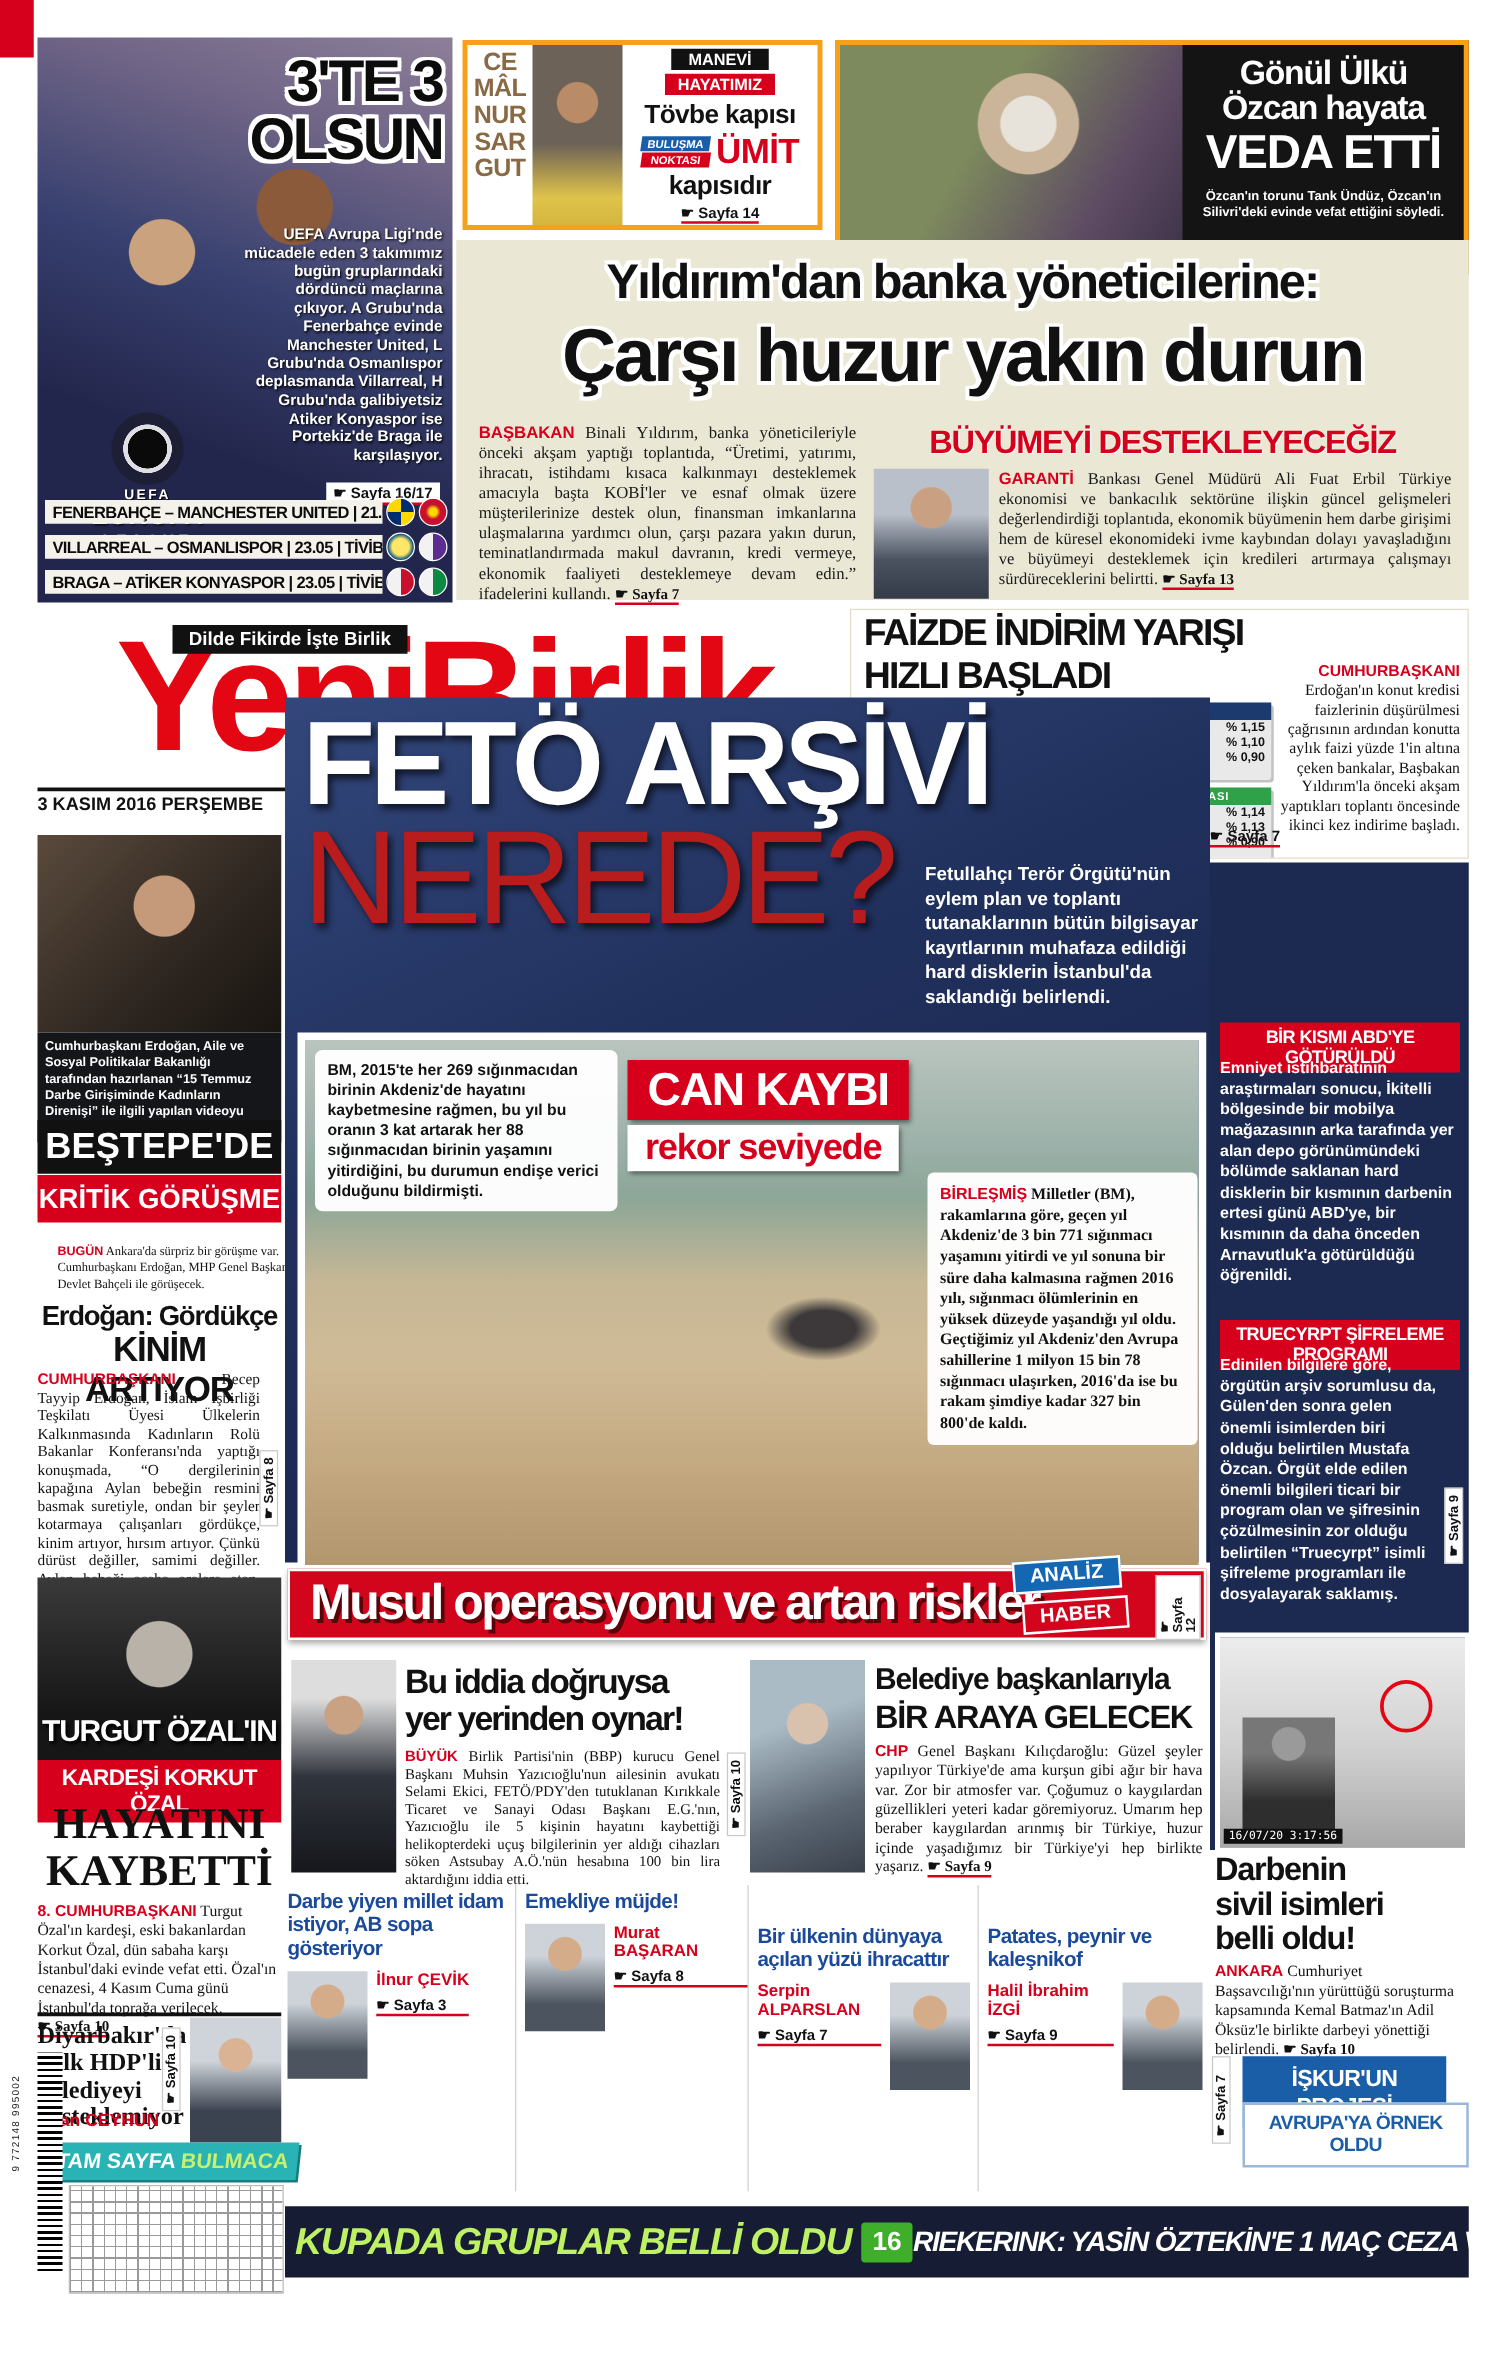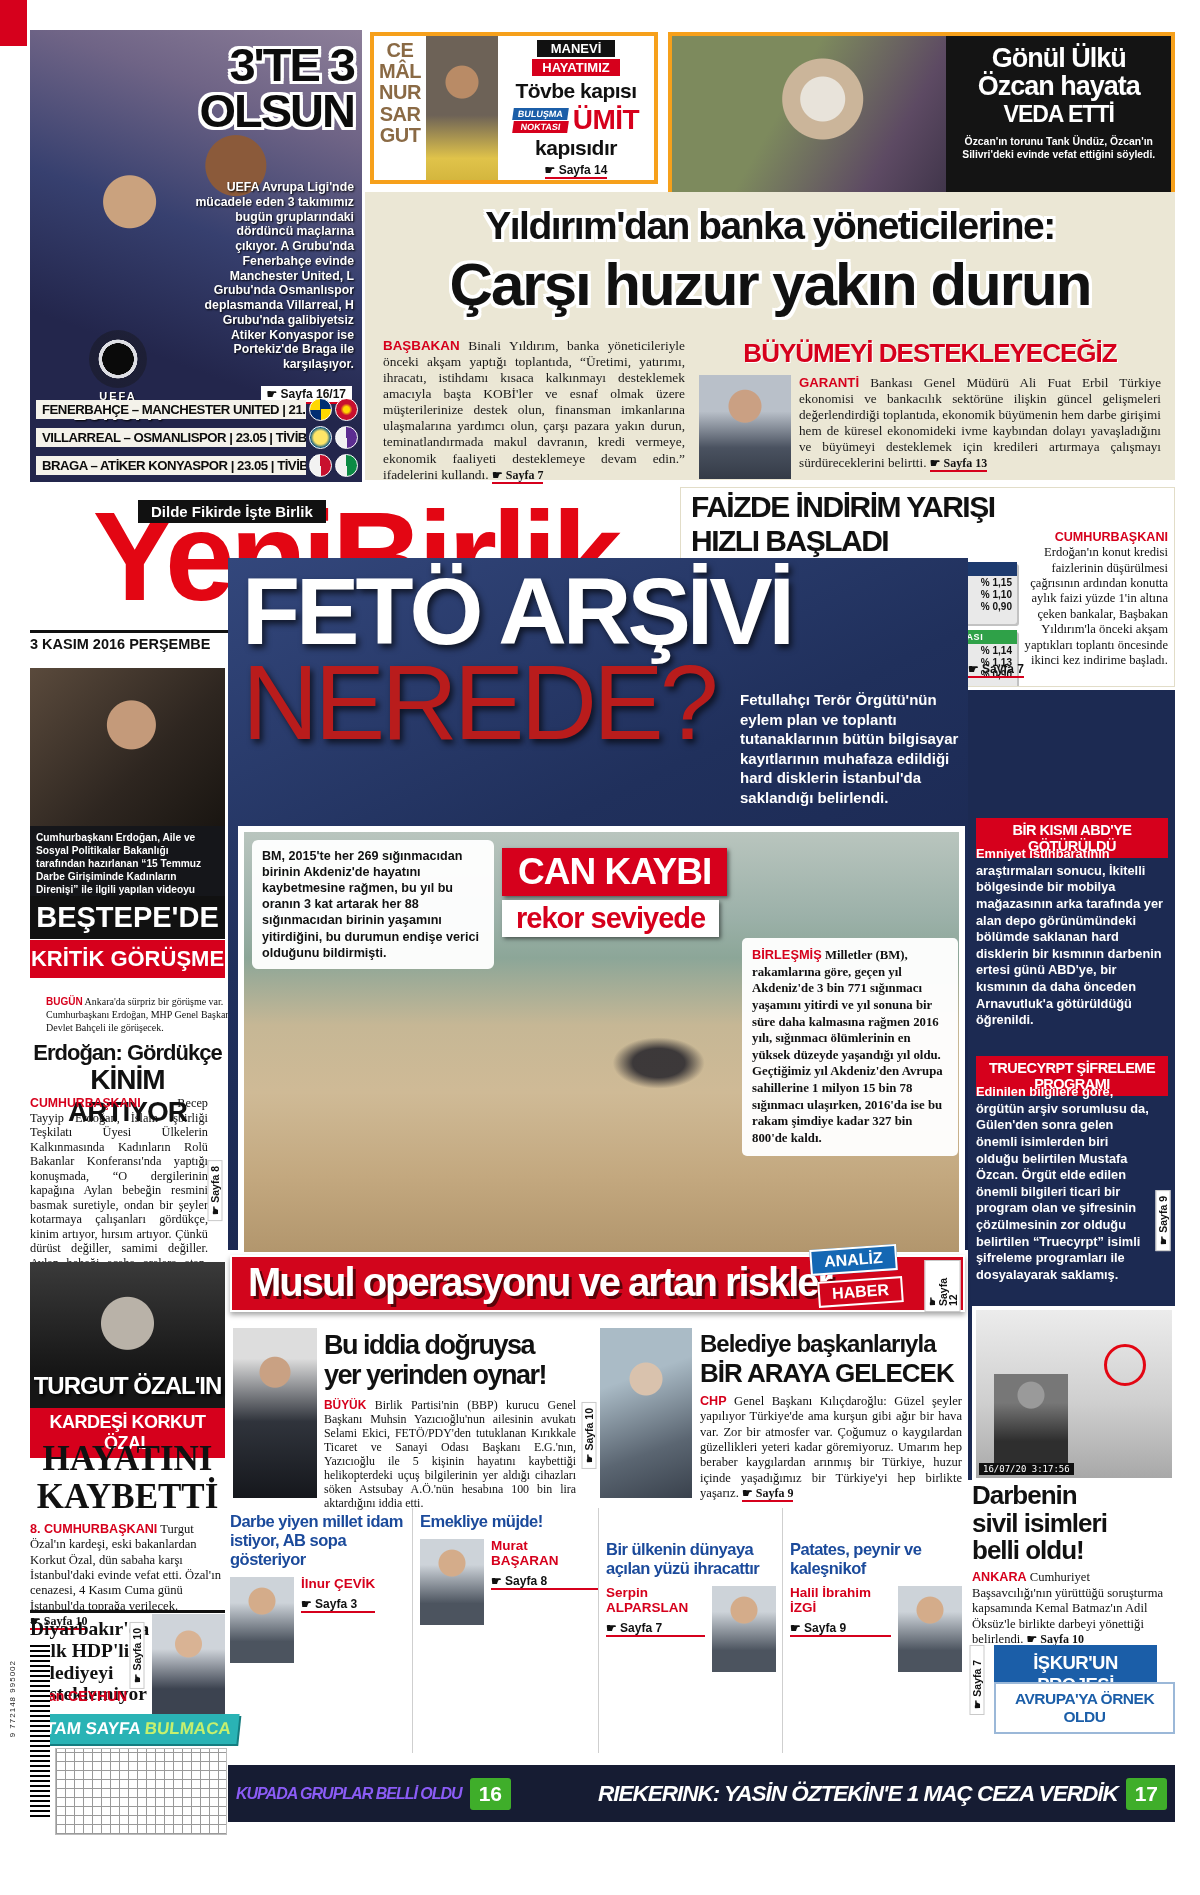--- a/index.html
+++ b/index.html
@@ -68,21 +68,21 @@
   .sg-page{display:inline-block;margin-top:2px;}
 
   
   #ozcan{left:668px;top:32px;width:507px;height:188px;border:4px solid #f6a01b;background:#141414;
          display:flex;box-sizing:border-box;}
   .oz-photo{width:55%;background:
       radial-gradient(circle at 55% 35%,#e8e3da 0 22px,#cbb59a 23px 40px,rgba(0,0,0,0) 41px),
       linear-gradient(120deg,#7d8a5d 0 40%,#5d4a63 75%,#3c3247 100%);}
   .oz-right{flex:1;color:#fff;text-align:center;padding:8px 6px 0;}
   .oz-t1{font-size:27px;font-weight:800;line-height:1.05;letter-spacing:-1px;}
-  .oz-t3{font-size:23px;font-weight:800;letter-spacing:-1px;}
+  .oz-t3{font-size:38px;font-weight:800;letter-spacing:-1px;}
   .oz-sub{font-size:10.4px;font-weight:700;line-height:1.3;margin-top:7px;}
 
   
   #yildirim{left:365px;top:192px;width:810px;height:288px;background:#ebe7d5;}
   #yl-h1{left:0;top:12px;width:100%;text-align:center;font-size:39px;font-weight:800;letter-spacing:-1.5px;}
   #yl-h2{left:0;top:58px;width:100%;text-align:center;font-size:60px;font-weight:800;letter-spacing:-2px;}
   #yl-body{left:18px;top:146px;width:302px;font-size:13.4px;line-height:1.2;text-align:justify;color:#1a1a1a;}
   #yl-right{left:334px;top:146px;width:462px;}
   #buyume-head{color:#d6001c;font-size:26px;font-weight:800;text-align:center;letter-spacing:-1px;
                text-shadow:1px 1px 0 #fff;}
@@ -246,21 +246,21 @@
      radial-gradient(circle at 50% 28%,#d4ac8a 0 13px,rgba(0,0,0,0) 14px),
      linear-gradient(180deg,#cdd3d9 0 30%,#4c545f 75%);}
   .colm-author{color:#d6001c;font-weight:800;font-size:13.5px;line-height:1.1;}
   .colm-page{font-weight:800;font-size:12px;margin-top:5px;}
   .vline{position:absolute;top:1508px;height:245px;border-left:1px solid #cfcfcf;}
 
   
   #sportsbar{left:228px;top:1765px;width:947px;height:57px;background:#161c33;display:flex;
              align-items:center;justify-content:space-between;padding:0 8px;box-sizing:border-box;}
   .sb-group{display:flex;align-items:center;gap:8px;}
-  #sb-left{color:#8b5cf6;font-size:16px;font-weight:800;font-style:italic;letter-spacing:-1px;white-space:nowrap;}
+  #sb-left{color:#bef264;font-size:30px;font-weight:800;font-style:italic;letter-spacing:-1px;white-space:nowrap;}
   #sb-right{color:#fff;font-size:22.5px;font-weight:800;font-style:italic;letter-spacing:-1px;white-space:nowrap;}
   .sb-box{background:#3fae2a;color:#fff;font-size:21px;font-weight:800;padding:4px 9px;border-radius:3px;}
 </style>
 </head>
 <body>
 
 <div id="page">
 
   <div class="abs" id="corner"></div>
 

